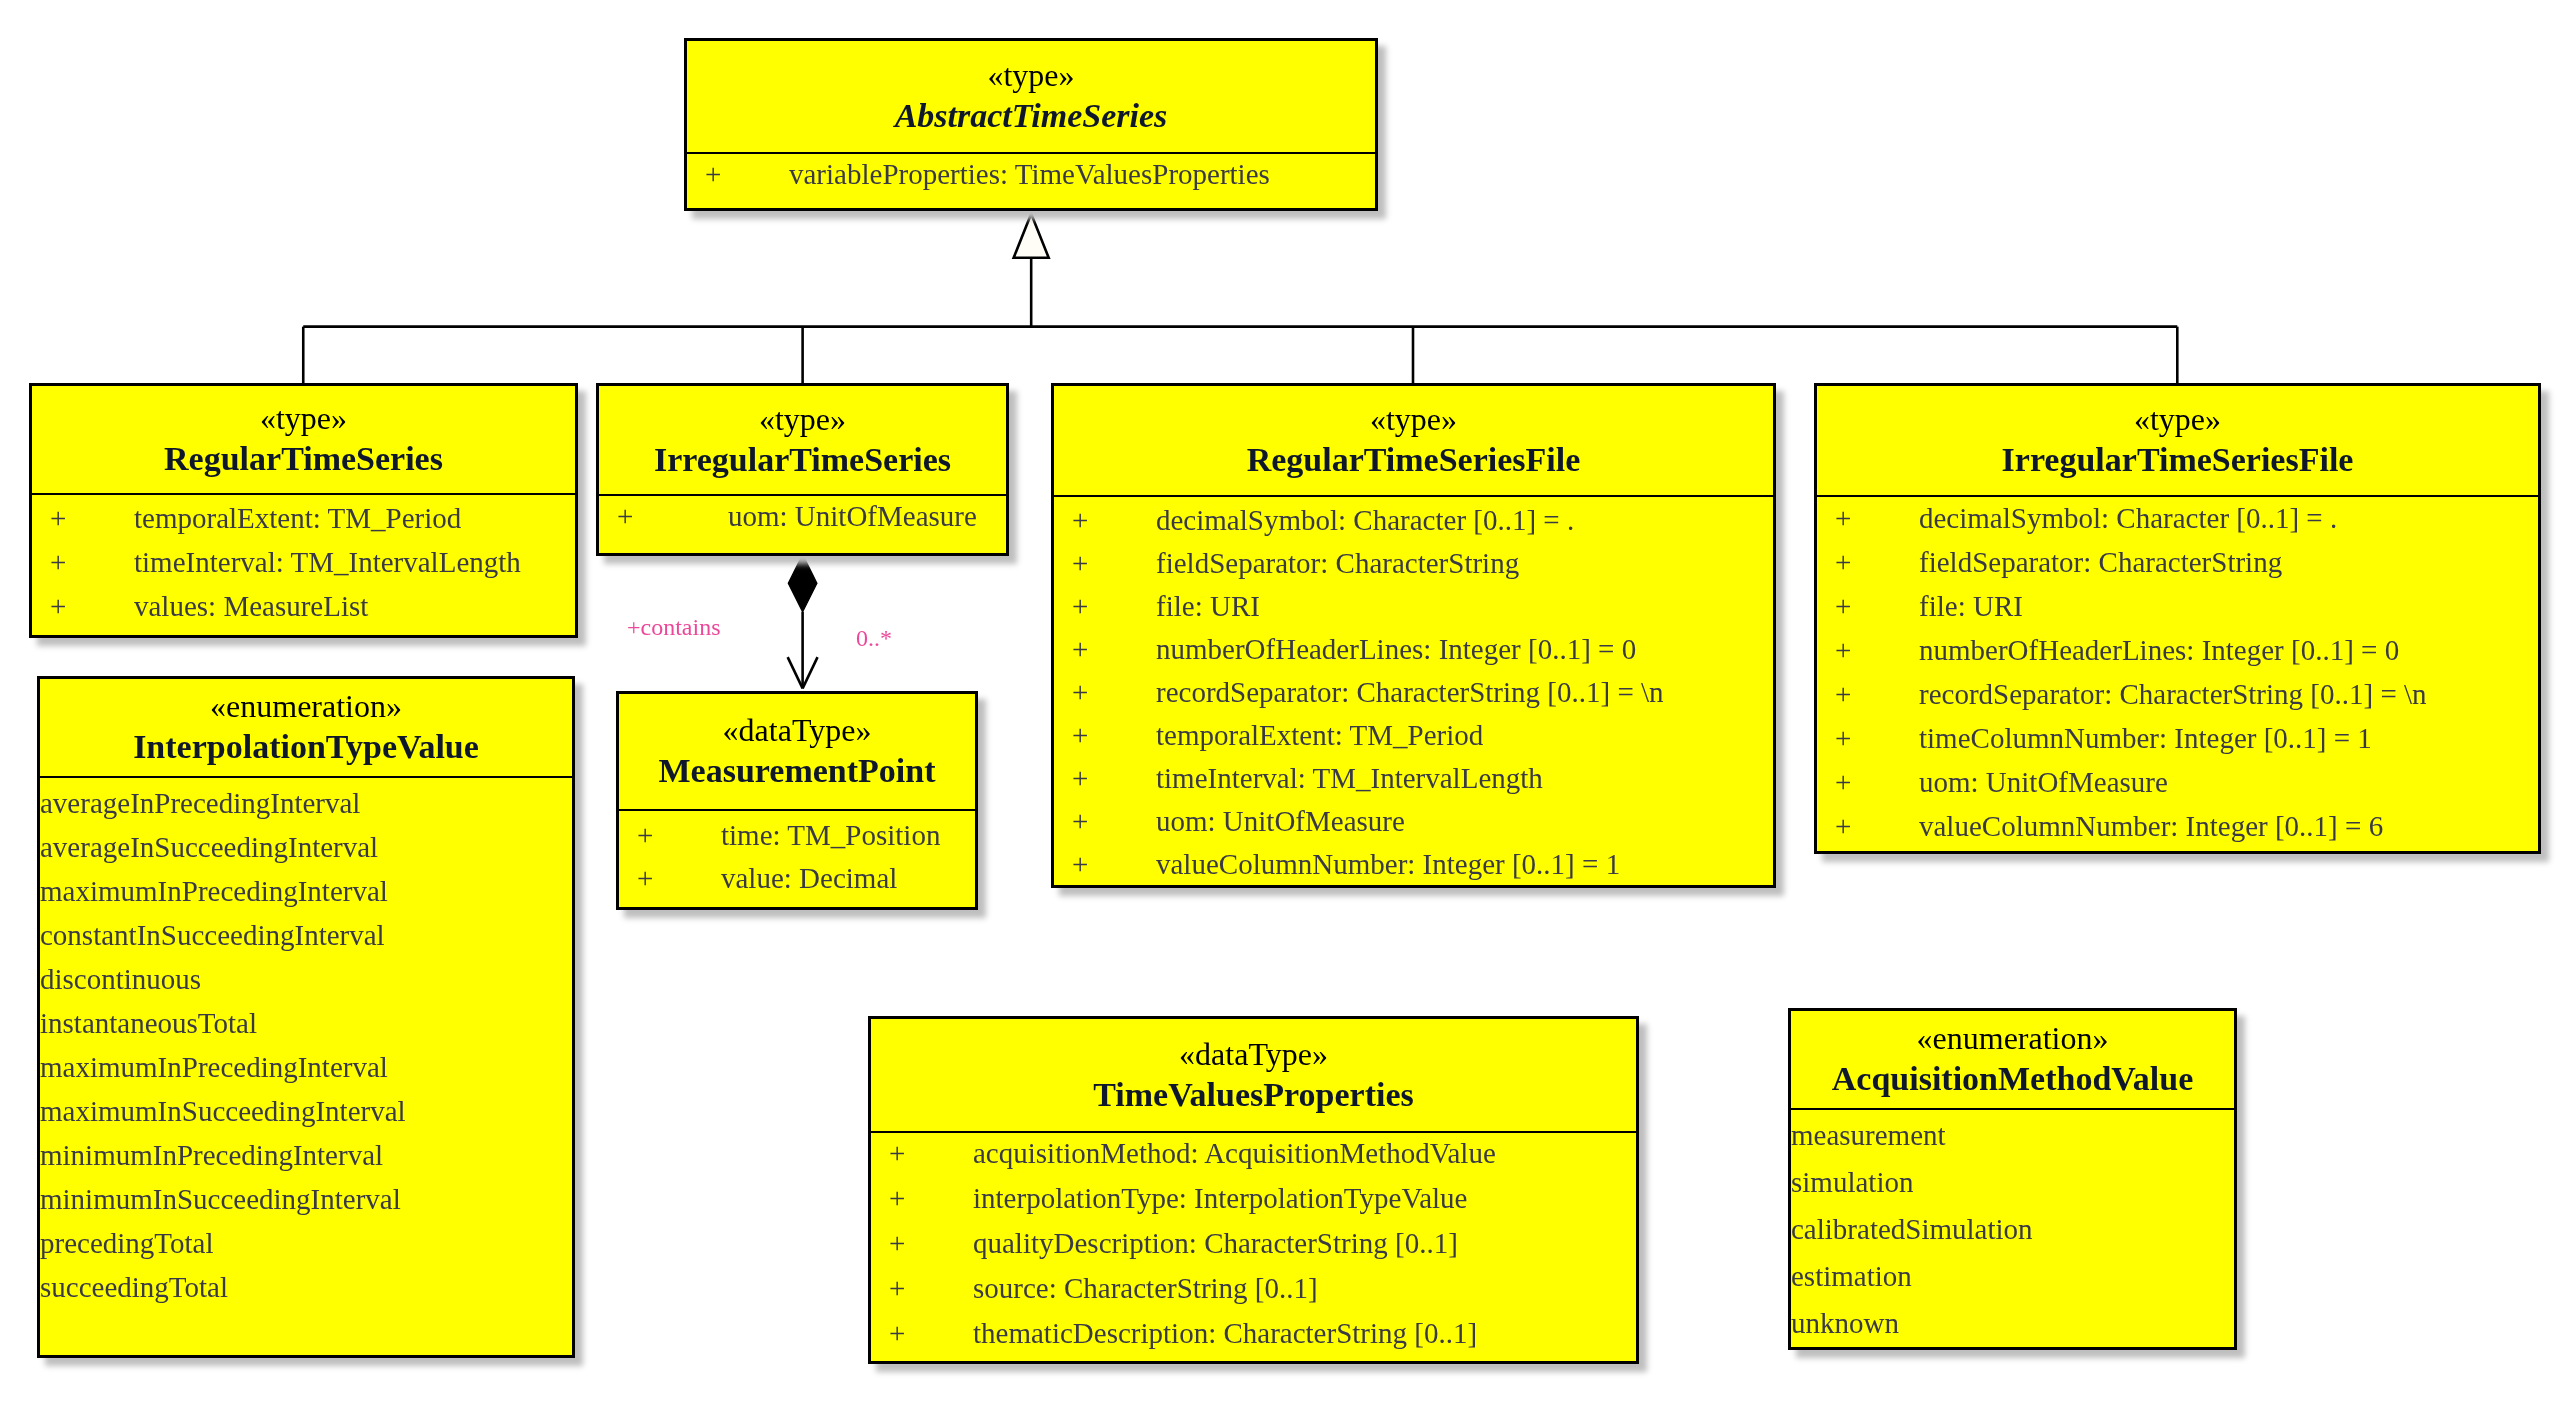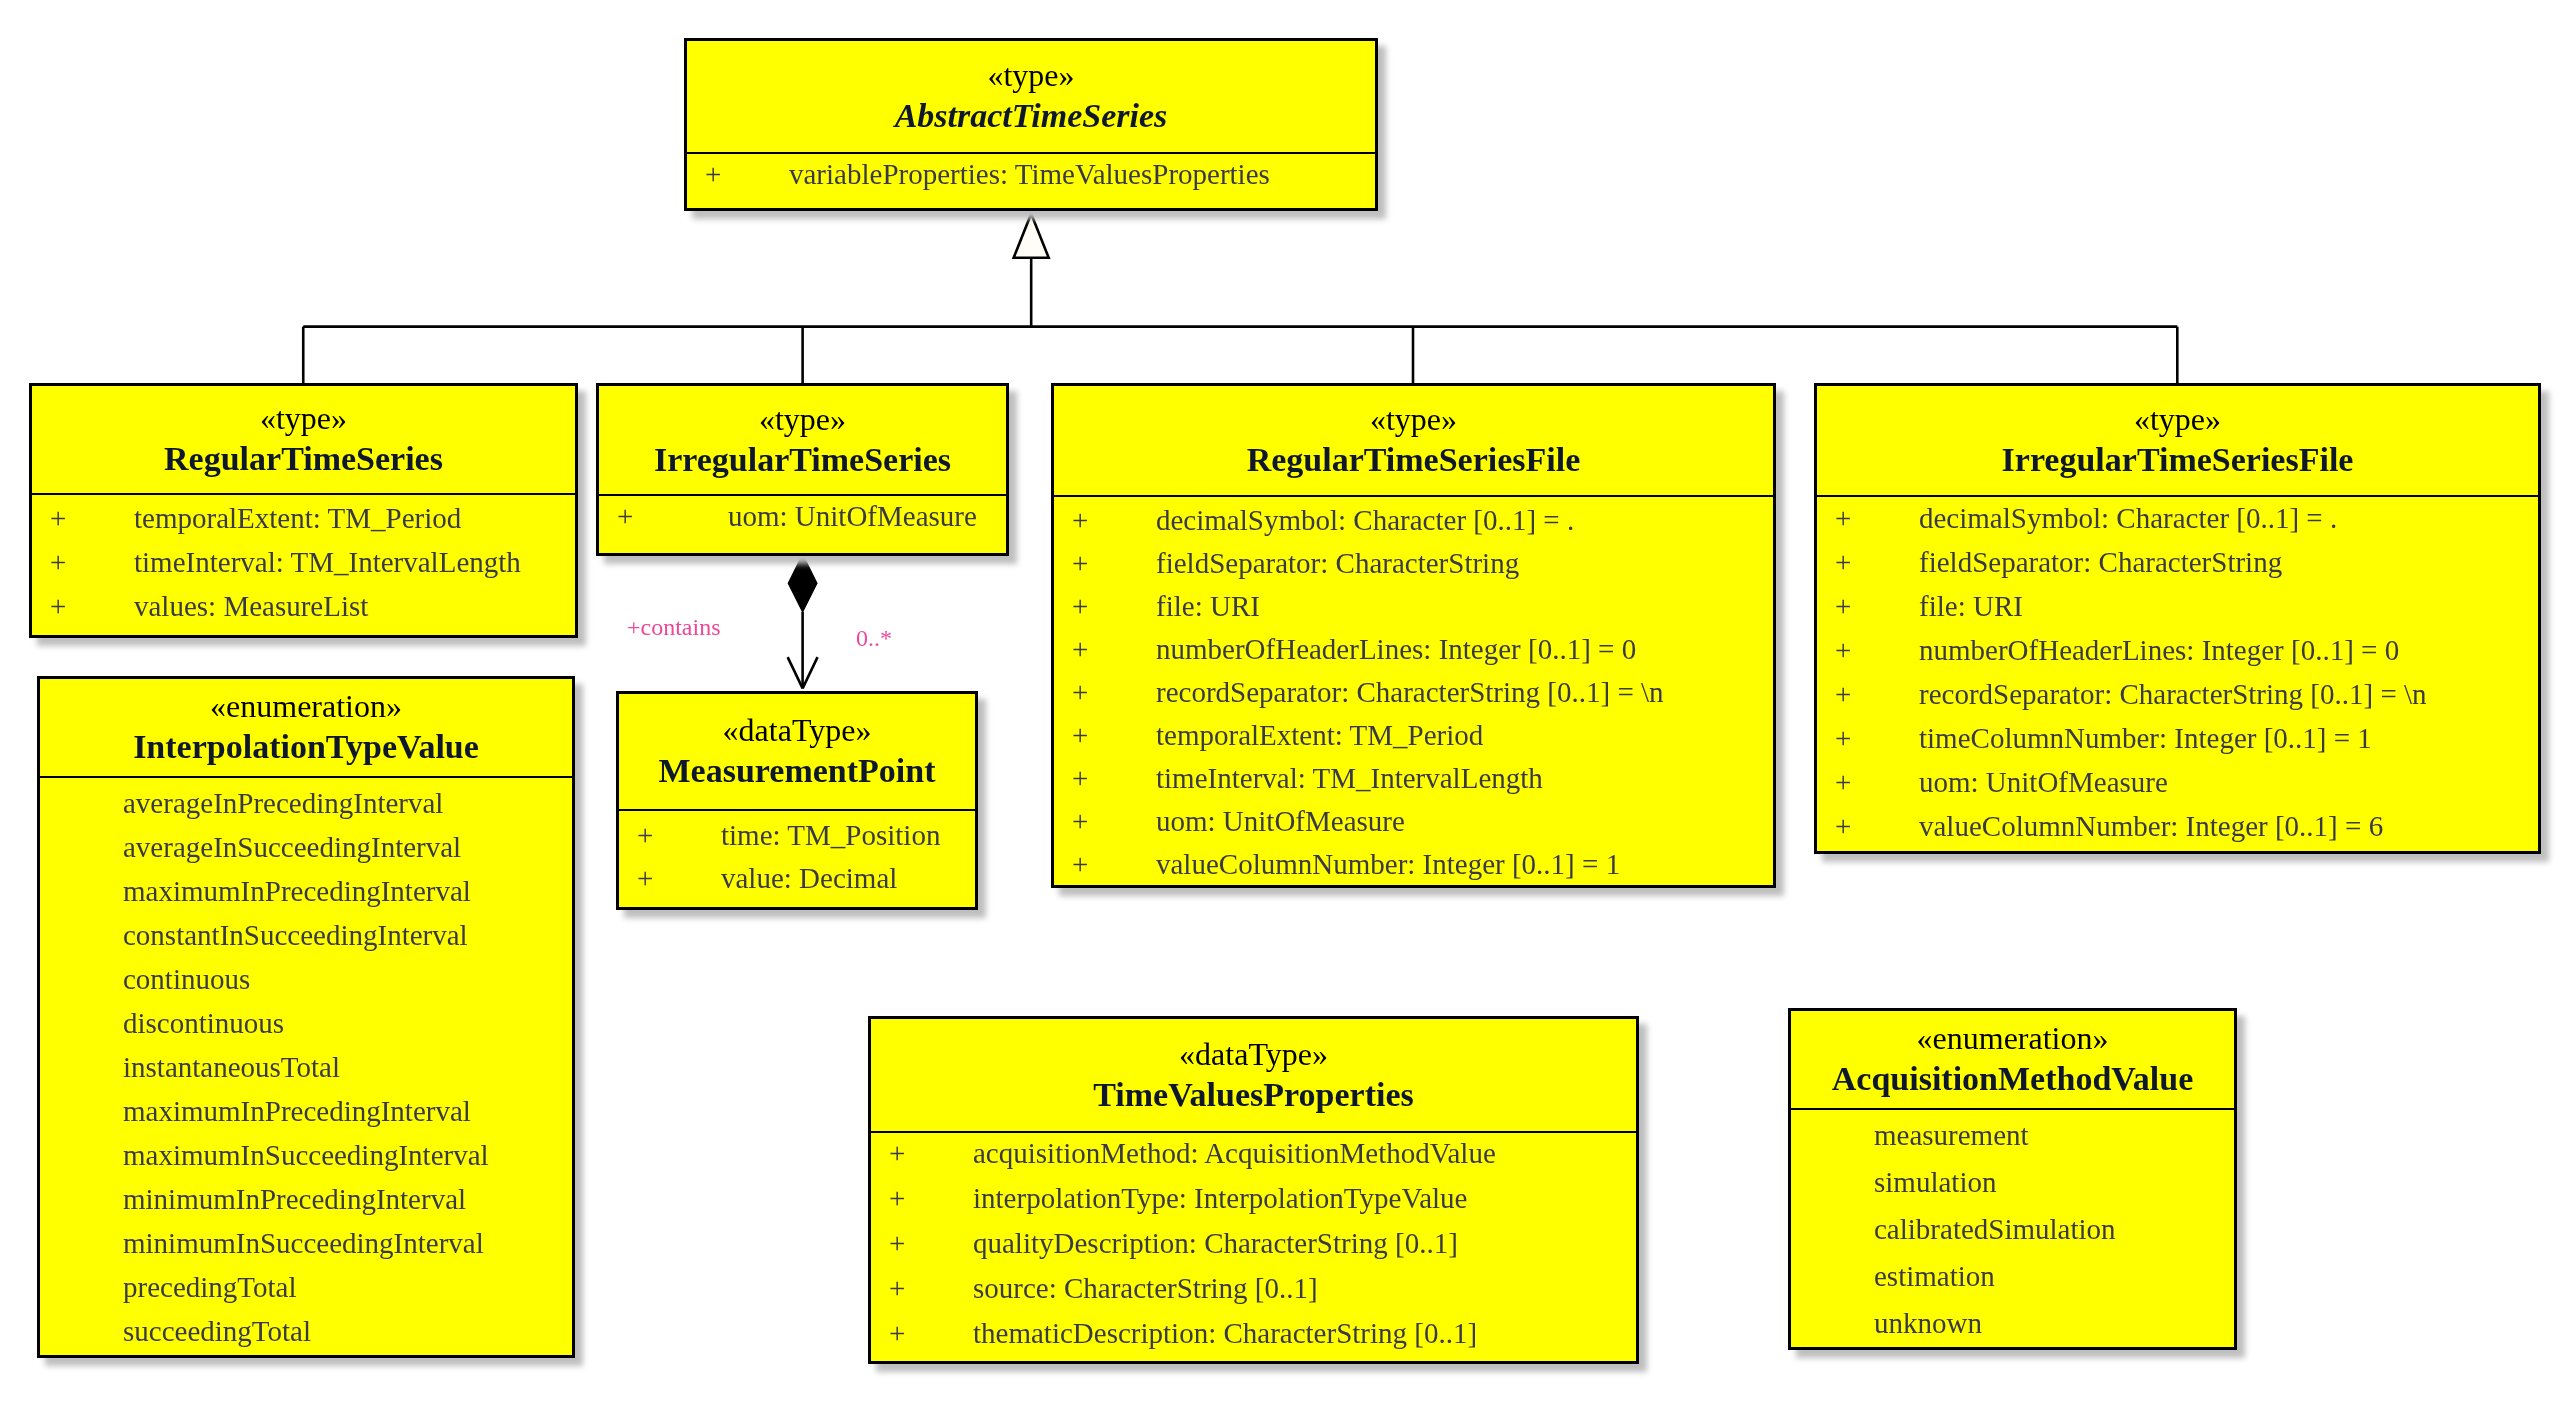--- a/index.html
+++ b/index.html
@@ -23,21 +23,21 @@
     display:flex;flex-direction:column;align-items:center;justify-content:center;
     border-bottom:2.6px solid #000000;box-sizing:border-box;
   }
   .stype{font-size:32px;line-height:39px;color:#000000;}
   .cname{font-size:34px;line-height:42px;font-weight:bold;color:#0f172a;white-space:nowrap;}
   .cname.italic{font-style:italic;}
   .bdy{box-sizing:border-box;}
   .row{display:flex;align-items:baseline;white-space:nowrap;}
   .vis{width:53px;padding-left:18px;flex:0 0 auto;font-size:29px;color:#3a3a46;}
   .atext{font-size:29px;color:#3a3a46;margin-left:31px;}
-  .lit{padding-left:83px;font-size:29px;color:#3a3a46;white-space:nowrap;}
+  .lit{font-size:29px;color:#3a3a46;white-space:nowrap;}
   .assoc-label{position:absolute;font-size:24px;color:#ec4899;white-space:nowrap;margin-left:11px;}
   
   .rh66 .row{height:43px;} .rh67 .row{height:44px;} .rh68 .row{height:44px;}
   .rh70 .row{height:45px;} .rh72 .row{height:47px;} .rh72l .lit{height:47px;display:block;}
   .rh68l .lit{height:44px;display:block;}
 </style>
 </head>
 <body>
 
 <div id="canvas">
@@ -214,21 +214,20 @@
   <div class="uml-box" style="left:37px;top:676px;width:538px;height:682px;">
     <div class="hdr" style="height:99px;">
       <div class="stype">«enumeration»</div>
       <div class="cname">InterpolationTypeValue</div>
     </div>
     <div class="bdy rh68l" style="padding-top:9px;">
       <div class="lit">averageInPrecedingInterval</div>
       <div class="lit">averageInSucceedingInterval</div>
       <div class="lit">maximumInPrecedingInterval</div>
       <div class="lit">constantInSucceedingInterval</div>
-      <div class="lit">continuous</div>
       <div class="lit">discontinuous</div>
       <div class="lit">instantaneousTotal</div>
       <div class="lit">maximumInPrecedingInterval</div>
       <div class="lit">maximumInSucceedingInterval</div>
       <div class="lit">minimumInPrecedingInterval</div>
       <div class="lit">minimumInSucceedingInterval</div>
       <div class="lit">precedingTotal</div>
       <div class="lit">succeedingTotal</div>
     </div>
   </div>

